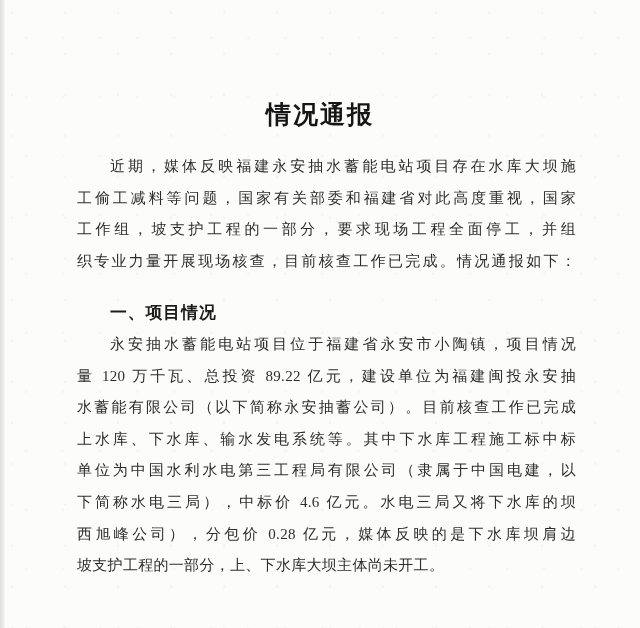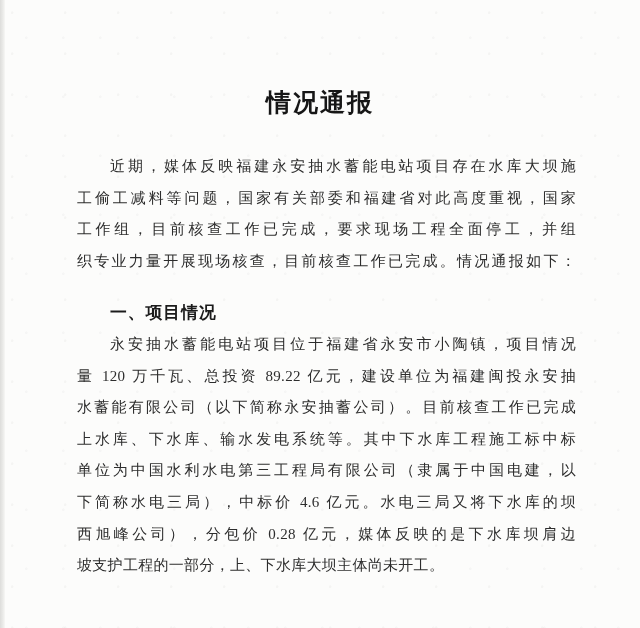--- a/index.html
+++ b/index.html
@@ -25,21 +25,21 @@
   }
   .edge-strip {
     position: absolute;
     left: 0;
     top: 0;
     width: 5px;
     height: 100%;
     background: linear-gradient(90deg, #dddddb 0%, #ebebe9 60%, #f7f7f5 100%);
   }
   .doc-title {
-    margin: 4px;
+    margin: 16px;
     padding-top: 83px;
     text-align: center;
     font-size: 25px;
     line-height: 31px;
     font-weight: bold;
     letter-spacing: 2px;
     color: #161616;
     font-family: "Liberation Serif", "DejaVu Serif", serif;
   }
   .doc-body {
@@ -75,21 +75,21 @@
 </style>
 </head>
 <body>
 
 <div class="page">
   <div class="edge-strip"></div>
   <h1 class="doc-title">情况通报</h1>
   <div class="doc-body">
       <div class="line indent justify">近期，媒体反映福建永安抽水蓄能电站项目存在水库大坝施</div>
       <div class="line justify">工偷工减料等问题，国家有关部委和福建省对此高度重视，国家</div>
-      <div class="line justify">工作组，目前核查工作已完成，要求现场工程全面停工，并组</div>
+      <div class="line justify">工作组，坡支护工程的一部分，要求现场工程全面停工，并组</div>
       <div class="line justify">织专业力量开展现场核查，目前核查工作已完成。情况通报如下：</div>
       <div class="line indent heading">一、项目情况</div>
       <div class="line indent justify">永安抽水蓄能电站项目位于福建省永安市小陶镇，项目情况</div>
       <div class="line justify">量 120 万千瓦、总投资 89.22 亿元，建设单位为福建闽投永安抽</div>
       <div class="line justify">水蓄能有限公司（以下简称永安抽蓄公司）。目前核查工作已完成</div>
       <div class="line justify">上水库、下水库、输水发电系统等。其中下水库工程施工标中标</div>
       <div class="line justify">单位为中国水利水电第三工程局有限公司（隶属于中国电建，以</div>
       <div class="line justify">下简称水电三局），中标价 4.6 亿元。水电三局又将下水库的坝</div>
       <div class="line justify">西旭峰公司），分包价 0.28 亿元，媒体反映的是下水库坝肩边</div>
       <div class="line">坡支护工程的一部分，上、下水库大坝主体尚未开工。</div>

